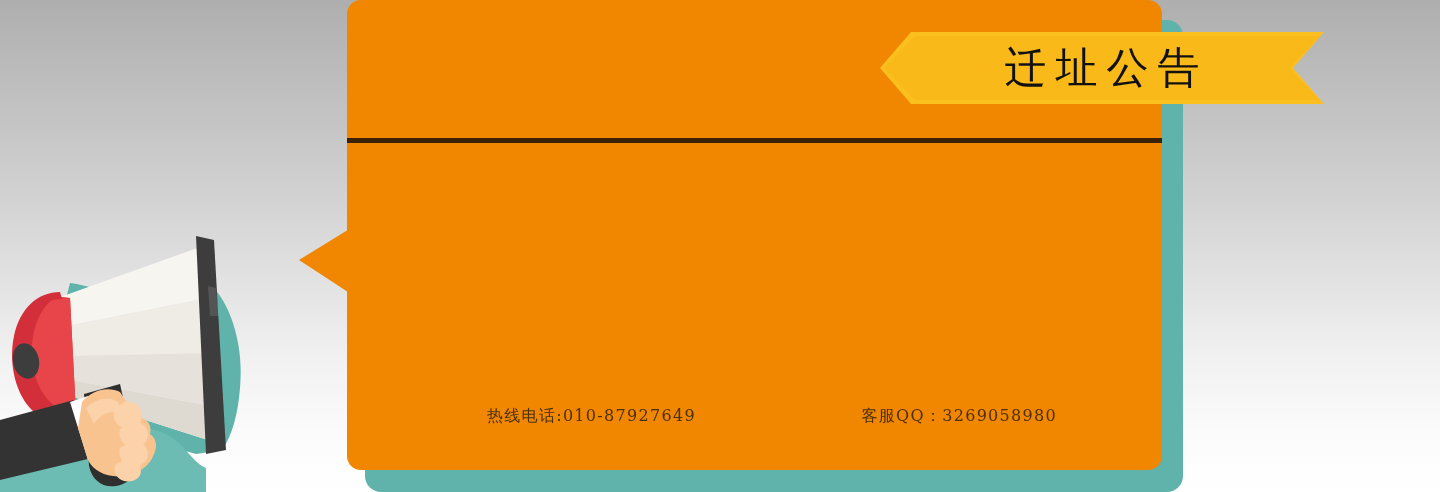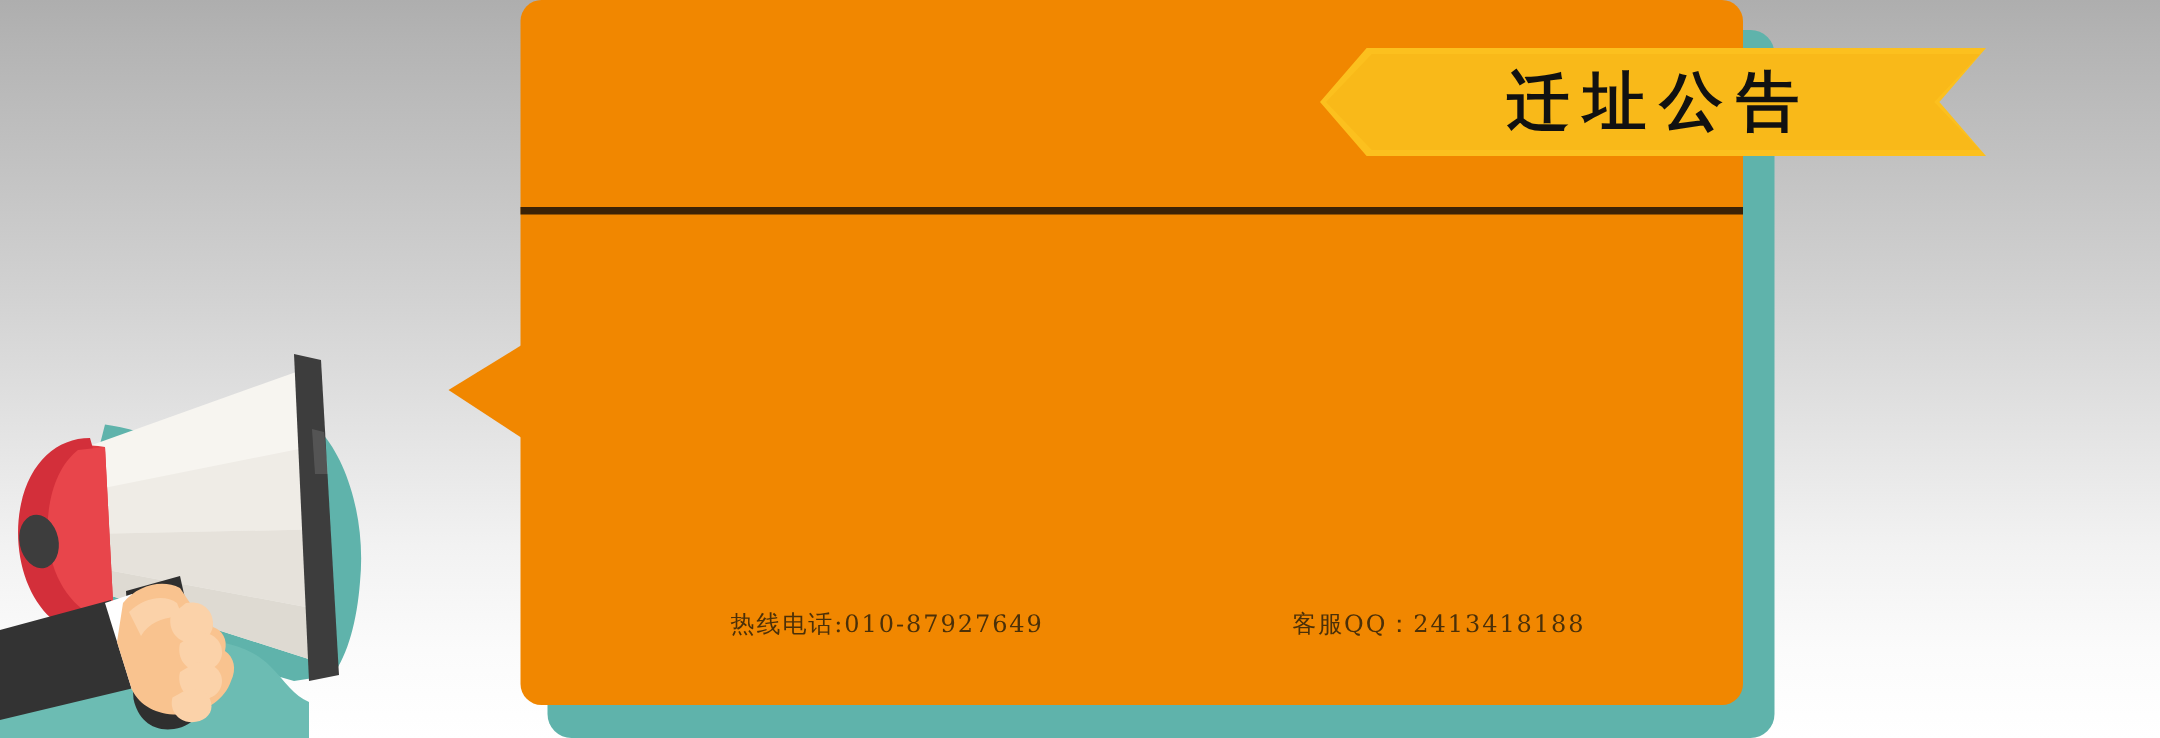--- a/index.html
+++ b/index.html
@@ -97,21 +97,21 @@
     clip-path: polygon(0% 50%, 7% 0%, 100% 0%, 93% 50%, 100% 100%, 7% 100%);
   }
   .banner-title {
     position: absolute;
     inset: 0;
     display: flex;
     align-items: center;
     justify-content: center;
     font-family: "DejaVu Sans", "Liberation Sans", sans-serif;
     font-size: 42px;
-    font-weight: bold;
+    font-weight: normal;
     color: #111111;
     letter-spacing: 9px;
     text-indent: 9px;
     line-height: 1;
   }
 
   
   .divider {
     position: absolute;
     left: 347px;
@@ -232,16 +232,16 @@
       <div class="banner-title">迁址公告</div>
     </div>
   </div>
   <div class="card-tail"></div>
 
   <div class="divider"></div>
 
 
   <div class="footer">
     <div class="footer-hotline">热线电话:010-87927649</div>
-    <div class="footer-qq">客服QQ：2413418188</div>
+    <div class="footer-qq">客服QQ：3269058980</div>
   </div>
 
 </div>
 
 </body></html>

